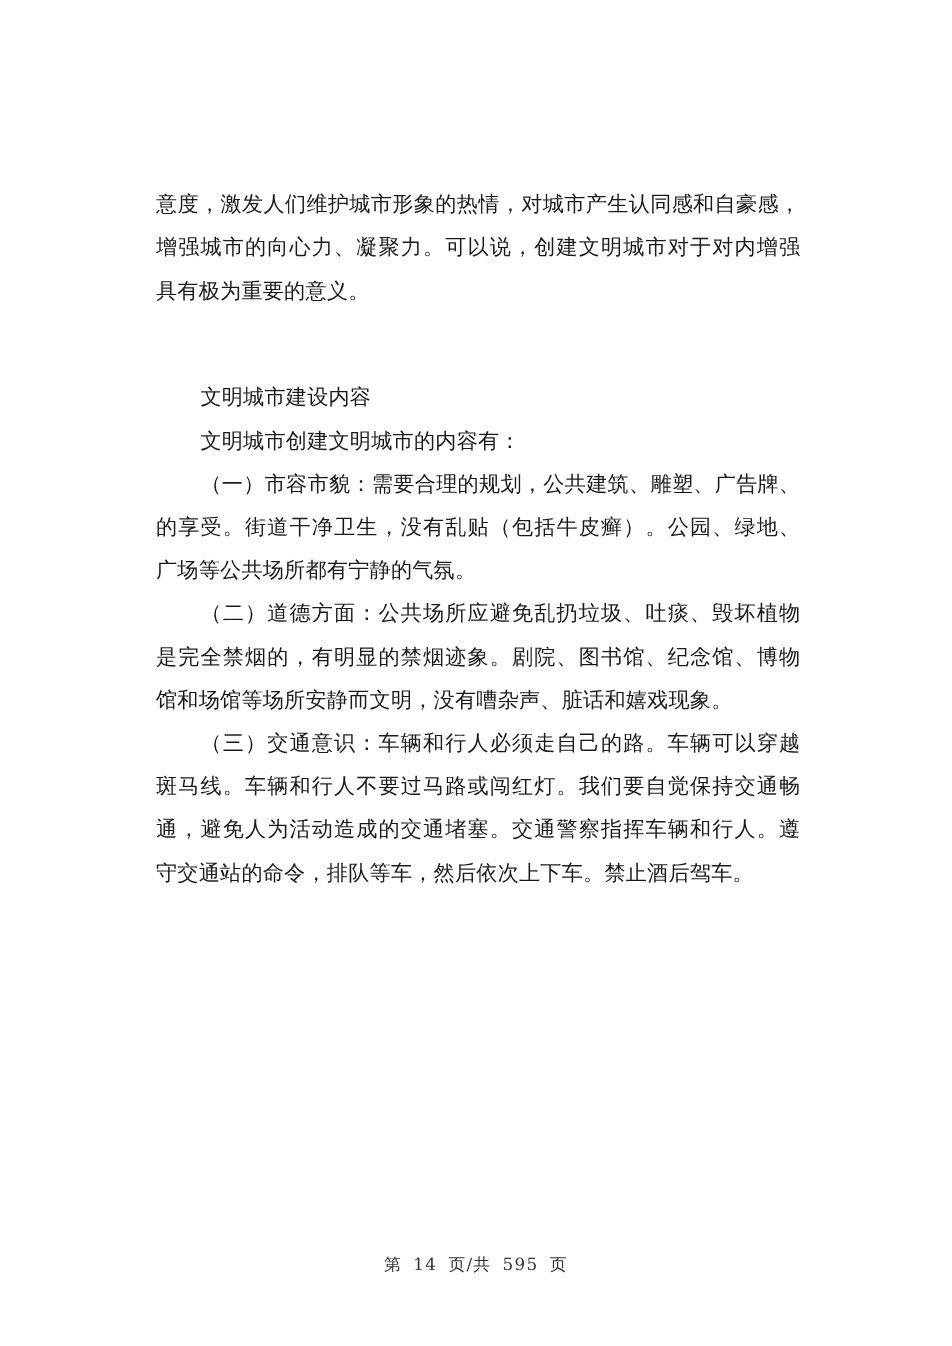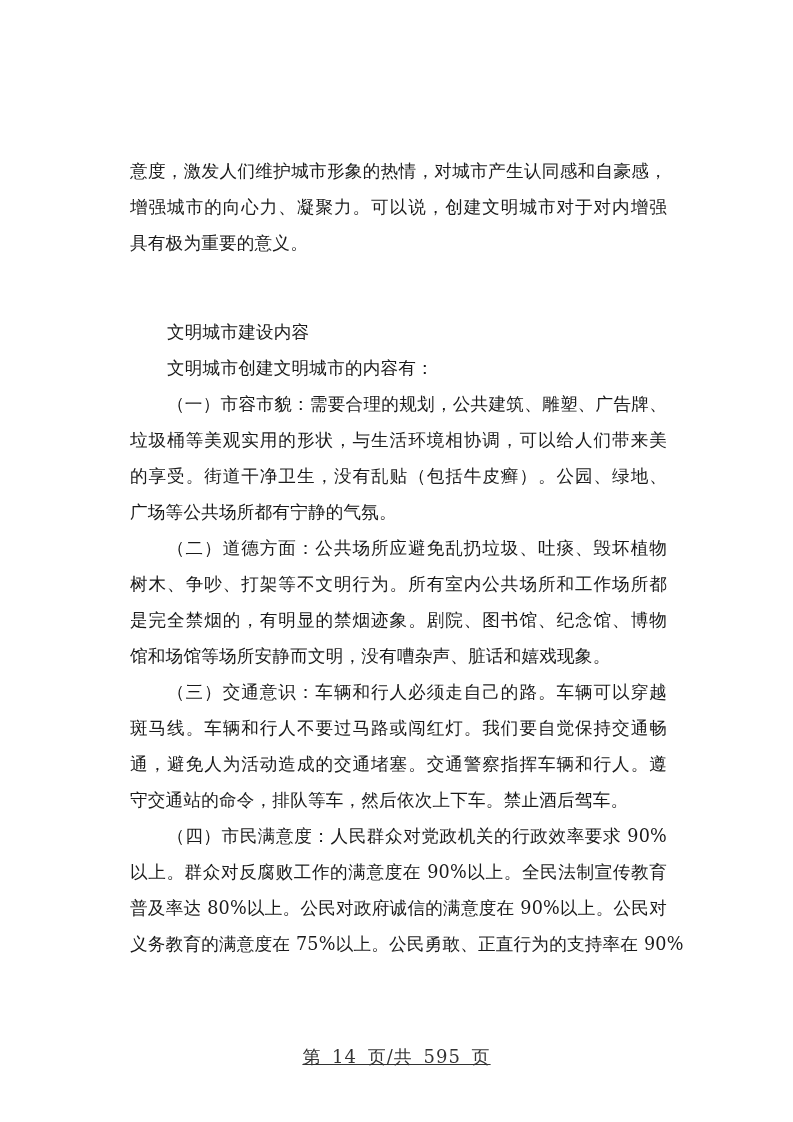--- a/index.html
+++ b/index.html
@@ -50,25 +50,24 @@
     .heading {
       font-weight: normal;
       text-align-last: left;
     }
     .footer {
       position: absolute;
       left: 0;
       width: 793px;
       top: 1029px;
       text-align: center;
-      font-size: 18px;
+      font-size: 14px;
       color: #333;
       letter-spacing: 1px;
       word-spacing: 4px;
-      text-decoration: underline;
     }
   </style>
 </head>
 <body>
 
 <div class="page">
   <div class="body-text">
 
     <div>
       <div class="line">意度，激发人们维护城市形象的热情，对城市产生认同感和自豪感，</div>
@@ -76,42 +75,34 @@
       <div class="line last">具有极为重要的意义。</div>
     </div>
 
     <div class="gap"></div>
 
     <div class="line indent heading">文明城市建设内容</div>
     <div class="line indent last">文明城市创建文明城市的内容有：</div>
 
     <div>
       <div class="line indent">（一）市容市貌：需要合理的规划，公共建筑、雕塑、广告牌、</div>
-      <div class="line">垃圾桶等美观实用的形状，与生活环境相协调，可以给人们带来美</div>
       <div class="line">的享受。街道干净卫生，没有乱贴（包括牛皮癣）。公园、绿地、</div>
       <div class="line last">广场等公共场所都有宁静的气氛。</div>
     </div>
 
     <div>
       <div class="line indent">（二）道德方面：公共场所应避免乱扔垃圾、吐痰、毁坏植物</div>
-      <div class="line">树木、争吵、打架等不文明行为。所有室内公共场所和工作场所都</div>
       <div class="line">是完全禁烟的，有明显的禁烟迹象。剧院、图书馆、纪念馆、博物</div>
       <div class="line last">馆和场馆等场所安静而文明，没有嘈杂声、脏话和嬉戏现象。</div>
     </div>
 
     <div>
       <div class="line indent">（三）交通意识：车辆和行人必须走自己的路。车辆可以穿越</div>
       <div class="line">斑马线。车辆和行人不要过马路或闯红灯。我们要自觉保持交通畅</div>
       <div class="line">通，避免人为活动造成的交通堵塞。交通警察指挥车辆和行人。遵</div>
       <div class="line last">守交通站的命令，排队等车，然后依次上下车。禁止酒后驾车。</div>
     </div>
 
-    <div>
-      <div class="line indent">（四）市民满意度：人民群众对党政机关的行政效率要求 90%</div>
-      <div class="line">以上。群众对反腐败工作的满意度在 90%以上。全民法制宣传教育</div>
-      <div class="line">普及率达 80%以上。公民对政府诚信的满意度在 90%以上。公民对</div>
-      <div class="line">义务教育的满意度在 75%以上。公民勇敢、正直行为的支持率在 90%</div>
-    </div>
 
   </div>
 
   <div class="footer">第 14 页/共 595 页</div>
 </div>
 
 </body></html>

